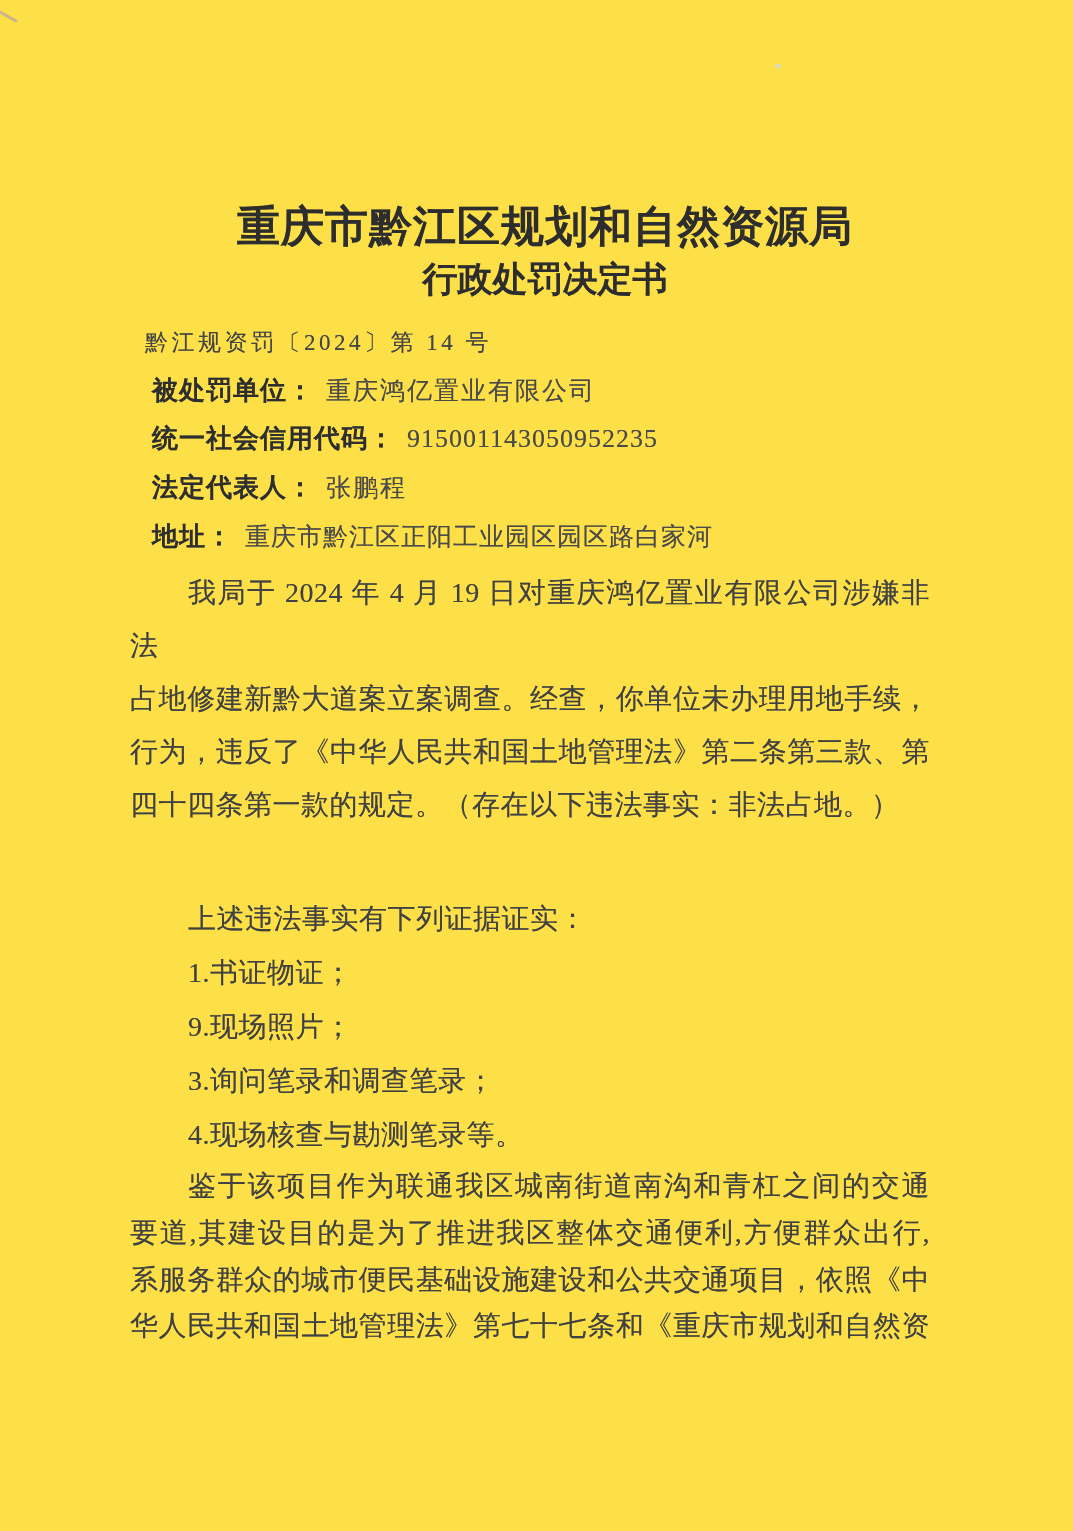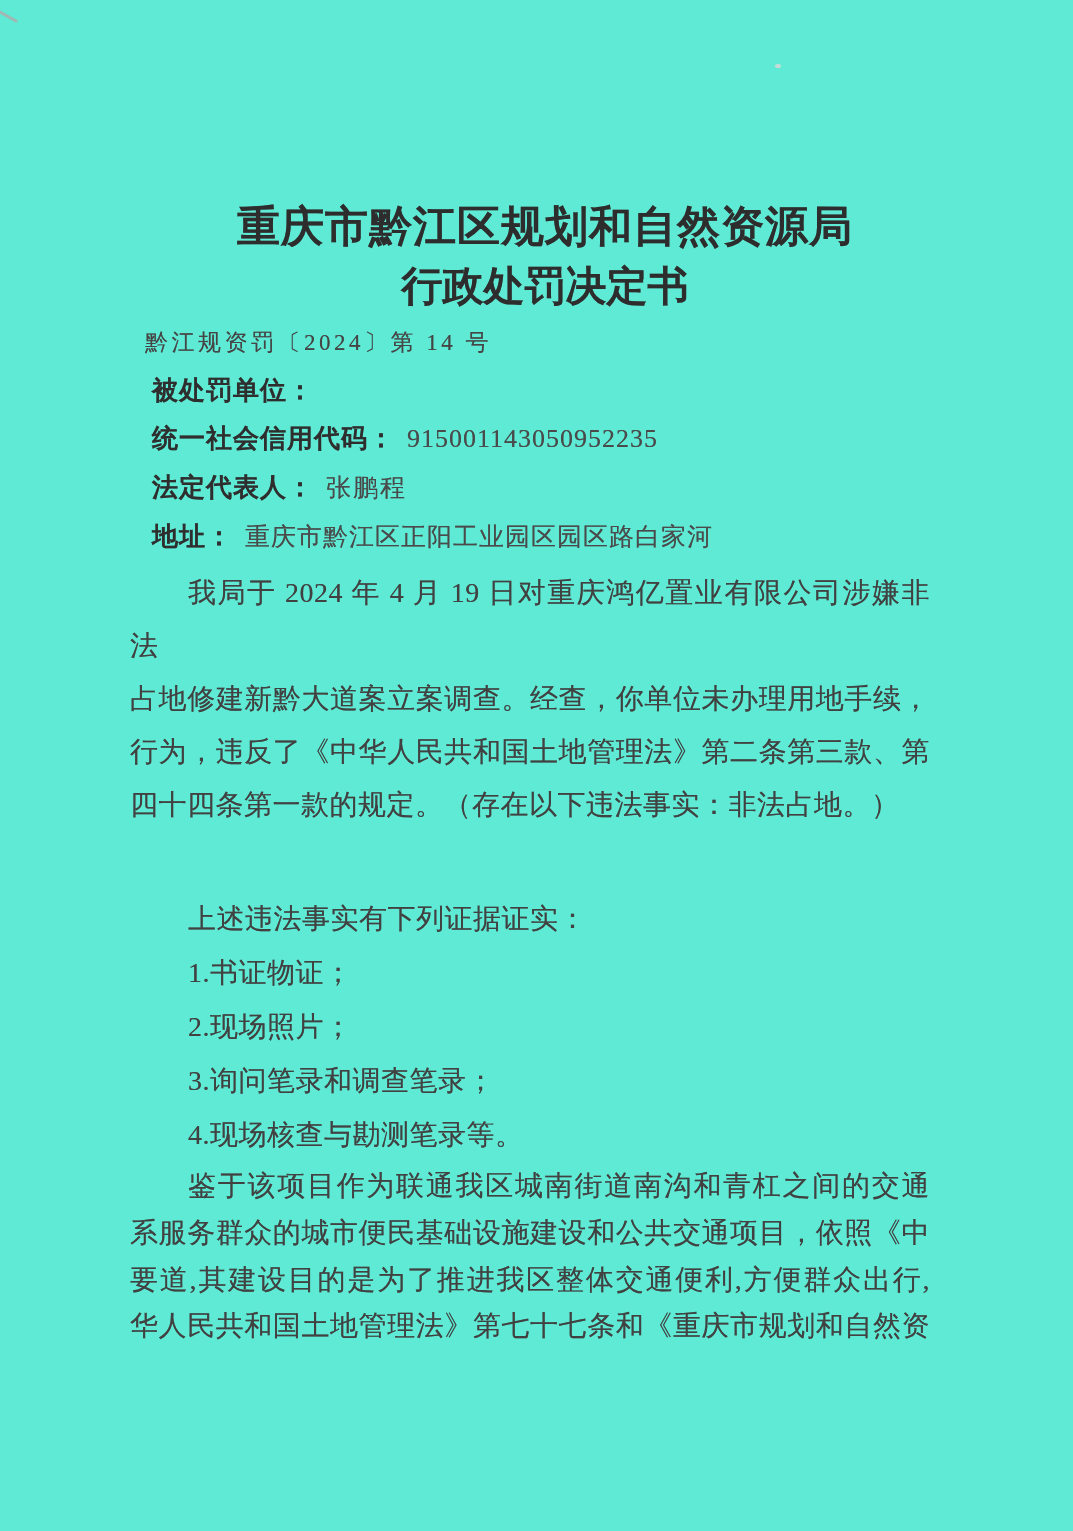--- a/index.html
+++ b/index.html
@@ -1,20 +1,20 @@
 <!DOCTYPE html>
 <html><head>
 <meta charset="utf-8">
 <style>
   html, body { margin: 0; padding: 0; background: #ffffff; }
   .page {
     position: relative;
     width: 1073px;
     height: 1531px;
-    background: #5eead4;
+    background: #fde047;
     overflow: hidden;
     font-family: "Liberation Serif", "DejaVu Serif", serif;
     color: #3a3a3a;
   }
   
   .ink { text-shadow: 0 0 0.6px rgba(70,70,70,0.55); }
 
   .title-block {
     position: absolute;
     left: 145px;
@@ -23,22 +23,22 @@
     color: #2d2d2d;
     font-weight: bold;
   }
   .title-line1 {
     top: 198px;
     font-size: 43px;
     letter-spacing: 1px;
     line-height: 58px;
   }
   .title-line2 {
-    top: 258px;
-    font-size: 41px;
+    top: 252px;
+    font-size: 35px;
     letter-spacing: 0px;
     line-height: 56px;
   }
   .doc-number {
     position: absolute;
     top: 327px;
     left: 145px;
     width: 820px;
     text-align: left;
     font-size: 23px;
@@ -119,20 +119,21 @@
   </svg>
   <div class="artifact-dot"></div>
 
   <div class="title-block title-line1 ink">重庆市黔江区规划和自然资源局</div>
   <div class="title-block title-line2 ink">行政处罚决定书</div>
   <div class="doc-number ink">黔江规资罚〔2024〕第 14 号</div>
 
   <div class="fields">
     <div class="field-row">
       <span class="field-label ink">被处罚单位：</span>
+      <span class="field-value ink">重庆鸿亿置业有限公司</span>
     </div>
     <div class="field-row">
       <span class="field-label ink">统一社会信用代码：</span>
       <span class="field-value digits ink">915001143050952235</span>
     </div>
     <div class="field-row">
       <span class="field-label ink">法定代表人：</span>
       <span class="field-value ink">张鹏程</span>
     </div>
     <div class="field-row">
@@ -144,25 +145,25 @@
   <div class="body-block para1">
     <div class="bline indent j ink">我局于 2024 年 4 月 19 日对重庆鸿亿置业有限公司涉嫌非法</div>
     <div class="bline j ink">占地修建新黔大道案立案调查。经查，你单位未办理用地手续，</div>
     <div class="bline j ink">行为，违反了《中华人民共和国土地管理法》第二条第三款、第</div>
     <div class="bline ink">四十四条第一款的规定。（存在以下违法事实：非法占地。）</div>
   </div>
 
   <div class="body-block evidence">
     <div class="bline indent ink">上述违法事实有下列证据证实：</div>
     <div class="bline indent ink">1.书证物证；</div>
-    <div class="bline indent ink">2.现场照片；</div>
+    <div class="bline indent ink">9.现场照片；</div>
     <div class="bline indent ink">3.询问笔录和调查笔录；</div>
     <div class="bline indent ink">4.现场核查与勘测笔录等。</div>
   </div>
 
   <div class="body-block para3">
     <div class="bline indent j ink">鉴于该项目作为联通我区城南街道南沟和青杠之间的交通</div>
+    <div class="bline j ink">要道,其建设目的是为了推进我区整体交通便利,方便群众出行,</div>
     <div class="bline j ink">系服务群众的城市便民基础设施建设和公共交通项目，依照《中</div>
-    <div class="bline j ink">要道,其建设目的是为了推进我区整体交通便利,方便群众出行,</div>
     <div class="bline j ink">华人民共和国土地管理法》第七十七条和《重庆市规划和自然资</div>
   </div>
 
 </div>
 
 </body></html>

